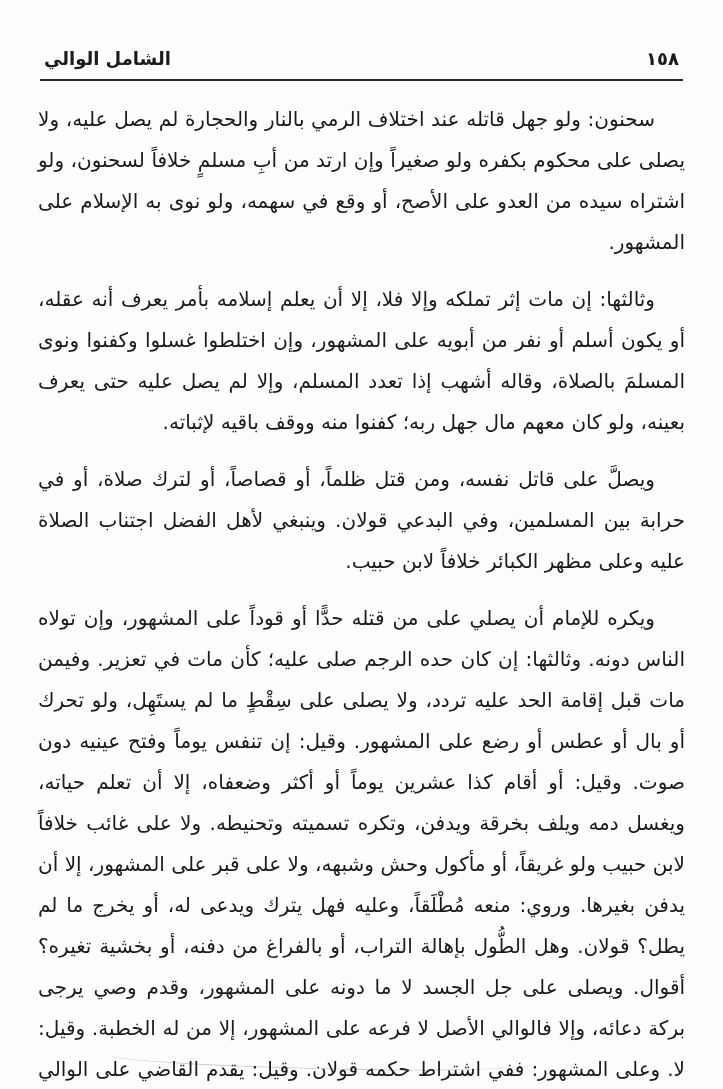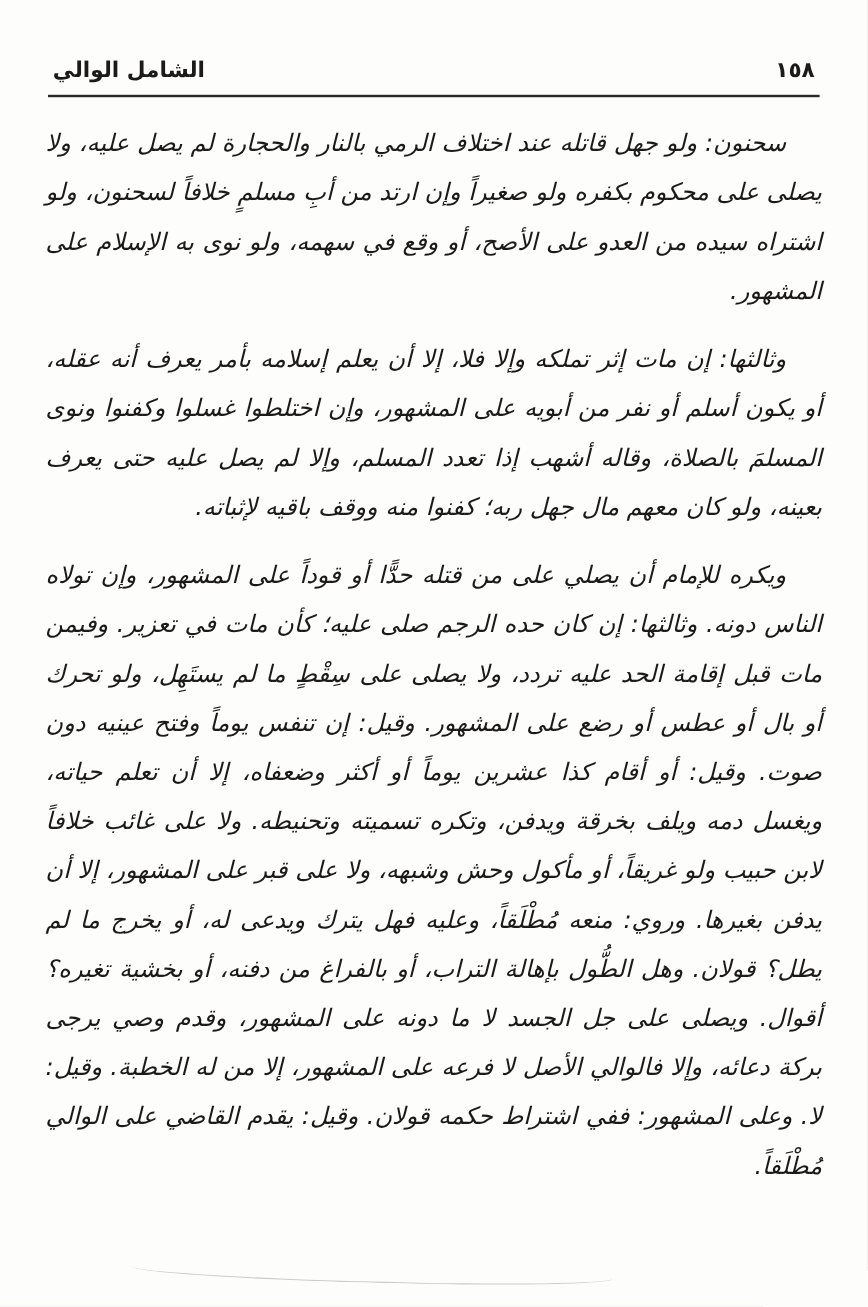--- a/index.html
+++ b/index.html
@@ -40,21 +40,20 @@
   .text-body {
     font-size: 20px;
     font-weight: 500;
     line-height: 41px;
     text-align: justify;
     text-justify: inter-word;
   }
   .text-body p {
     margin: 16px 0 9px 0;
     text-indent: 30px;
-    font-style: italic;
   }
   .scan-artifact {
     position: absolute;
     bottom: 20px;
     left: 110px;
     width: 400px;
     height: 16px;
     border-bottom: 1px solid rgba(60, 55, 45, 0.25);
     border-radius: 50%;
     transform: rotate(1.5deg);
@@ -68,18 +67,19 @@
   <header class="page-header">
     <span class="page-number">١٥٨</span>
     <span class="book-title">الشامل الوالي</span>
   </header>
 
   <div class="header-rule"></div>
 
   <main class="text-body">
     <p>سحنون: ولو جهل قاتله عند اختلاف الرمي بالنار والحجارة لم يصل عليه، ولا يصلى على محكوم بكفره ولو صغيراً وإن ارتد من أبِ مسلمٍ خلافاً لسحنون، ولو اشتراه سيده من العدو على الأصح، أو وقع في سهمه، ولو نوى به الإسلام على المشهور.</p>
     <p>وثالثها: إن مات إثر تملكه وإلا فلا، إلا أن يعلم إسلامه بأمر يعرف أنه عقله، أو يكون أسلم أو نفر من أبويه على المشهور، وإن اختلطوا غسلوا وكفنوا ونوى المسلمَ بالصلاة، وقاله أشهب إذا تعدد المسلم، وإلا لم يصل عليه حتى يعرف بعينه، ولو كان معهم مال جهل ربه؛ كفنوا منه ووقف باقيه لإثباته.</p>
+    <p>ويصلَّ على قاتل نفسه، ومن قتل ظلماً، أو قصاصاً، أو لترك صلاة، أو في حرابة بين المسلمين، وفي البدعي قولان. وينبغي لأهل الفضل اجتناب الصلاة عليه وعلى مظهر الكبائر خلافاً لابن حبيب.</p>
     <p>ويكره للإمام أن يصلي على من قتله حدًّا أو قوداً على المشهور، وإن تولاه الناس دونه. وثالثها: إن كان حده الرجم صلى عليه؛ كأن مات في تعزير. وفيمن مات قبل إقامة الحد عليه تردد، ولا يصلى على سِقْطٍ ما لم يستَهِل، ولو تحرك أو بال أو عطس أو رضع على المشهور. وقيل: إن تنفس يوماً وفتح عينيه دون صوت. وقيل: أو أقام كذا عشرين يوماً أو أكثر وضعفاه، إلا أن تعلم حياته، ويغسل دمه ويلف بخرقة ويدفن، وتكره تسميته وتحنيطه. ولا على غائب خلافاً لابن حبيب ولو غريقاً، أو مأكول وحش وشبهه، ولا على قبر على المشهور، إلا أن يدفن بغيرها. وروي: منعه مُطْلَقاً، وعليه فهل يترك ويدعى له، أو يخرج ما لم يطل؟ قولان. وهل الطُّول بإهالة التراب، أو بالفراغ من دفنه، أو بخشية تغيره؟ أقوال. ويصلى على جل الجسد لا ما دونه على المشهور، وقدم وصي يرجى بركة دعائه، وإلا فالوالي الأصل لا فرعه على المشهور، إلا من له الخطبة. وقيل: لا. وعلى المشهور: ففي اشتراط حكمه قولان. وقيل: يقدم القاضي على الوالي مُطْلَقاً.</p>
   </main>
 
   <div class="scan-artifact"></div>
 
 </div>
 
 </body></html>

